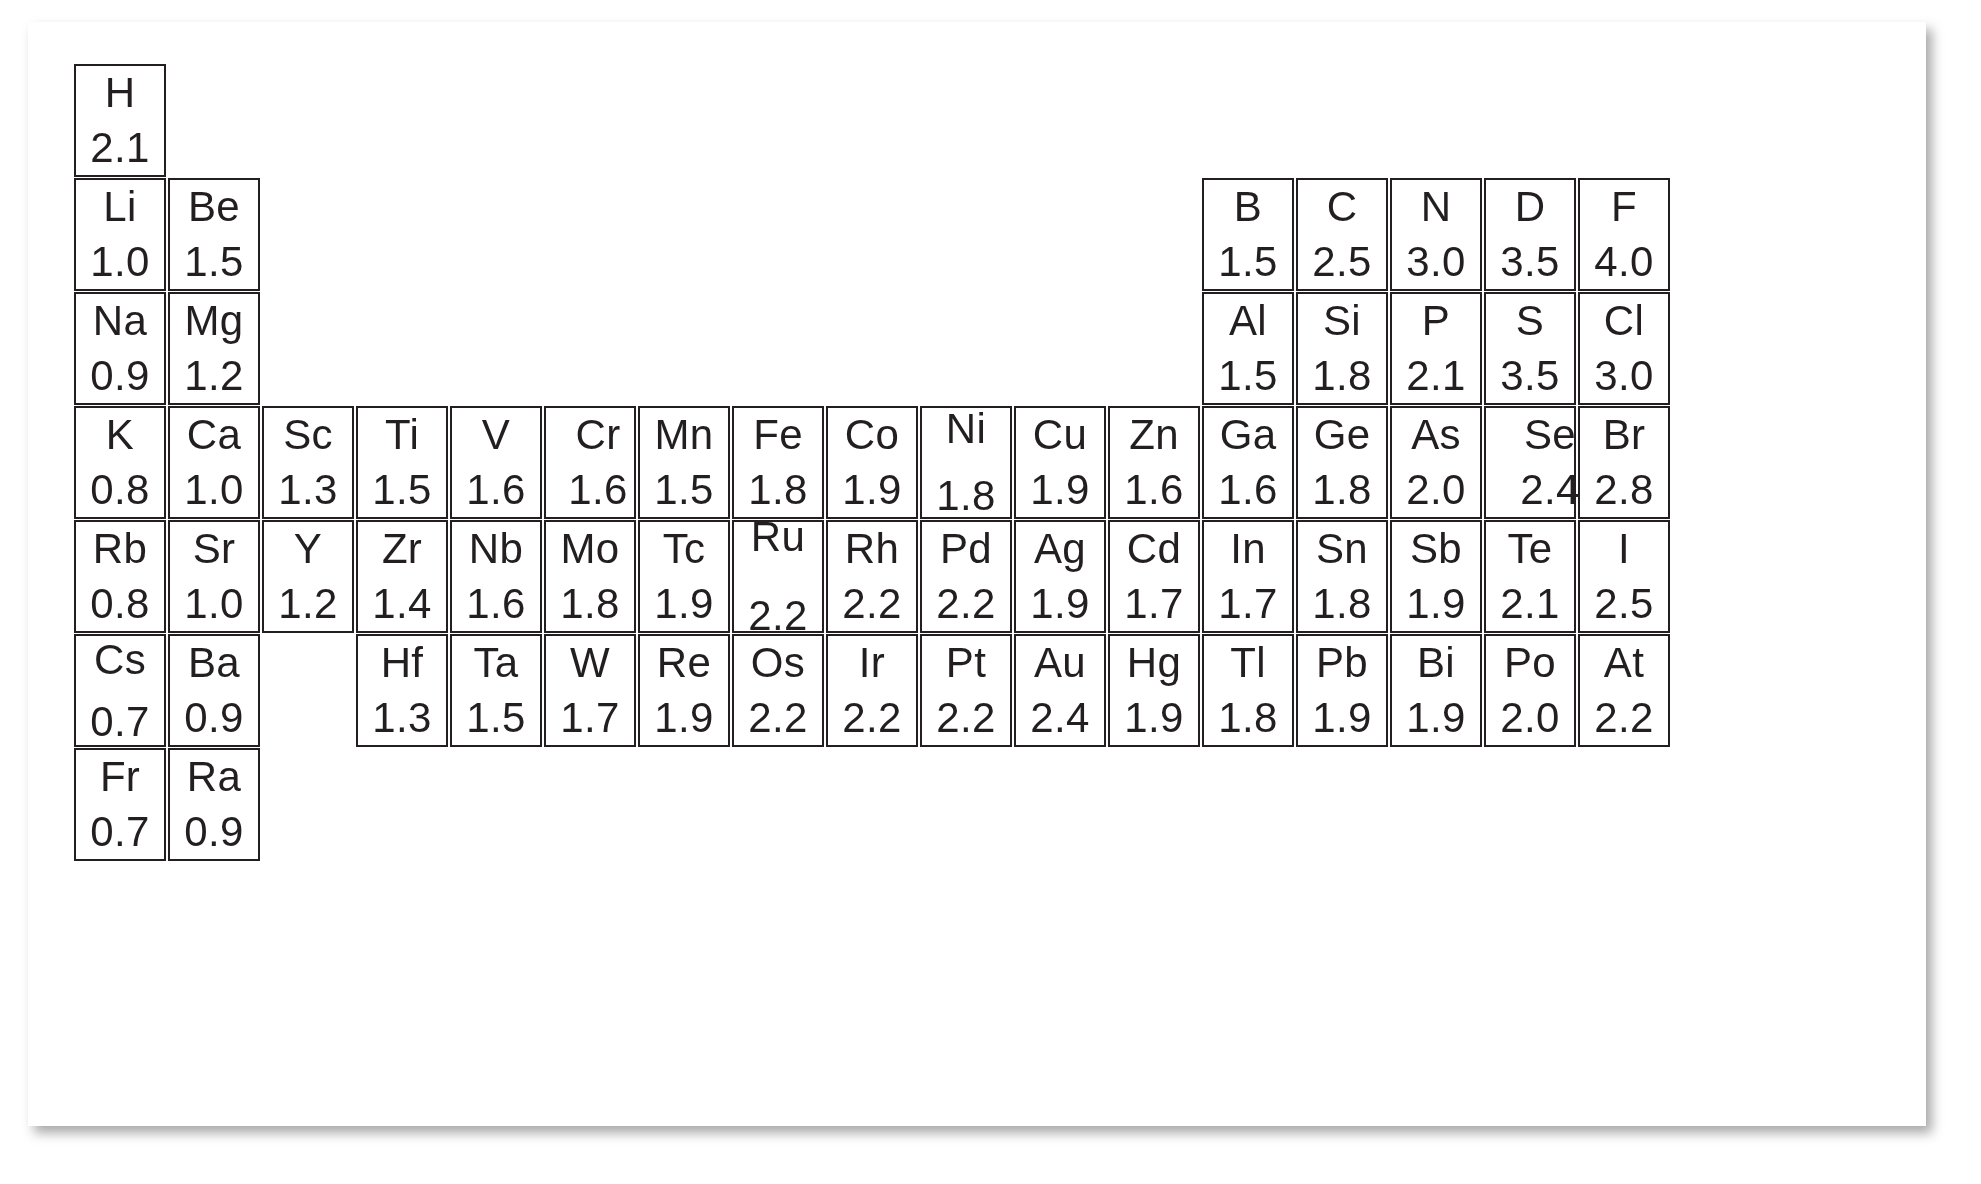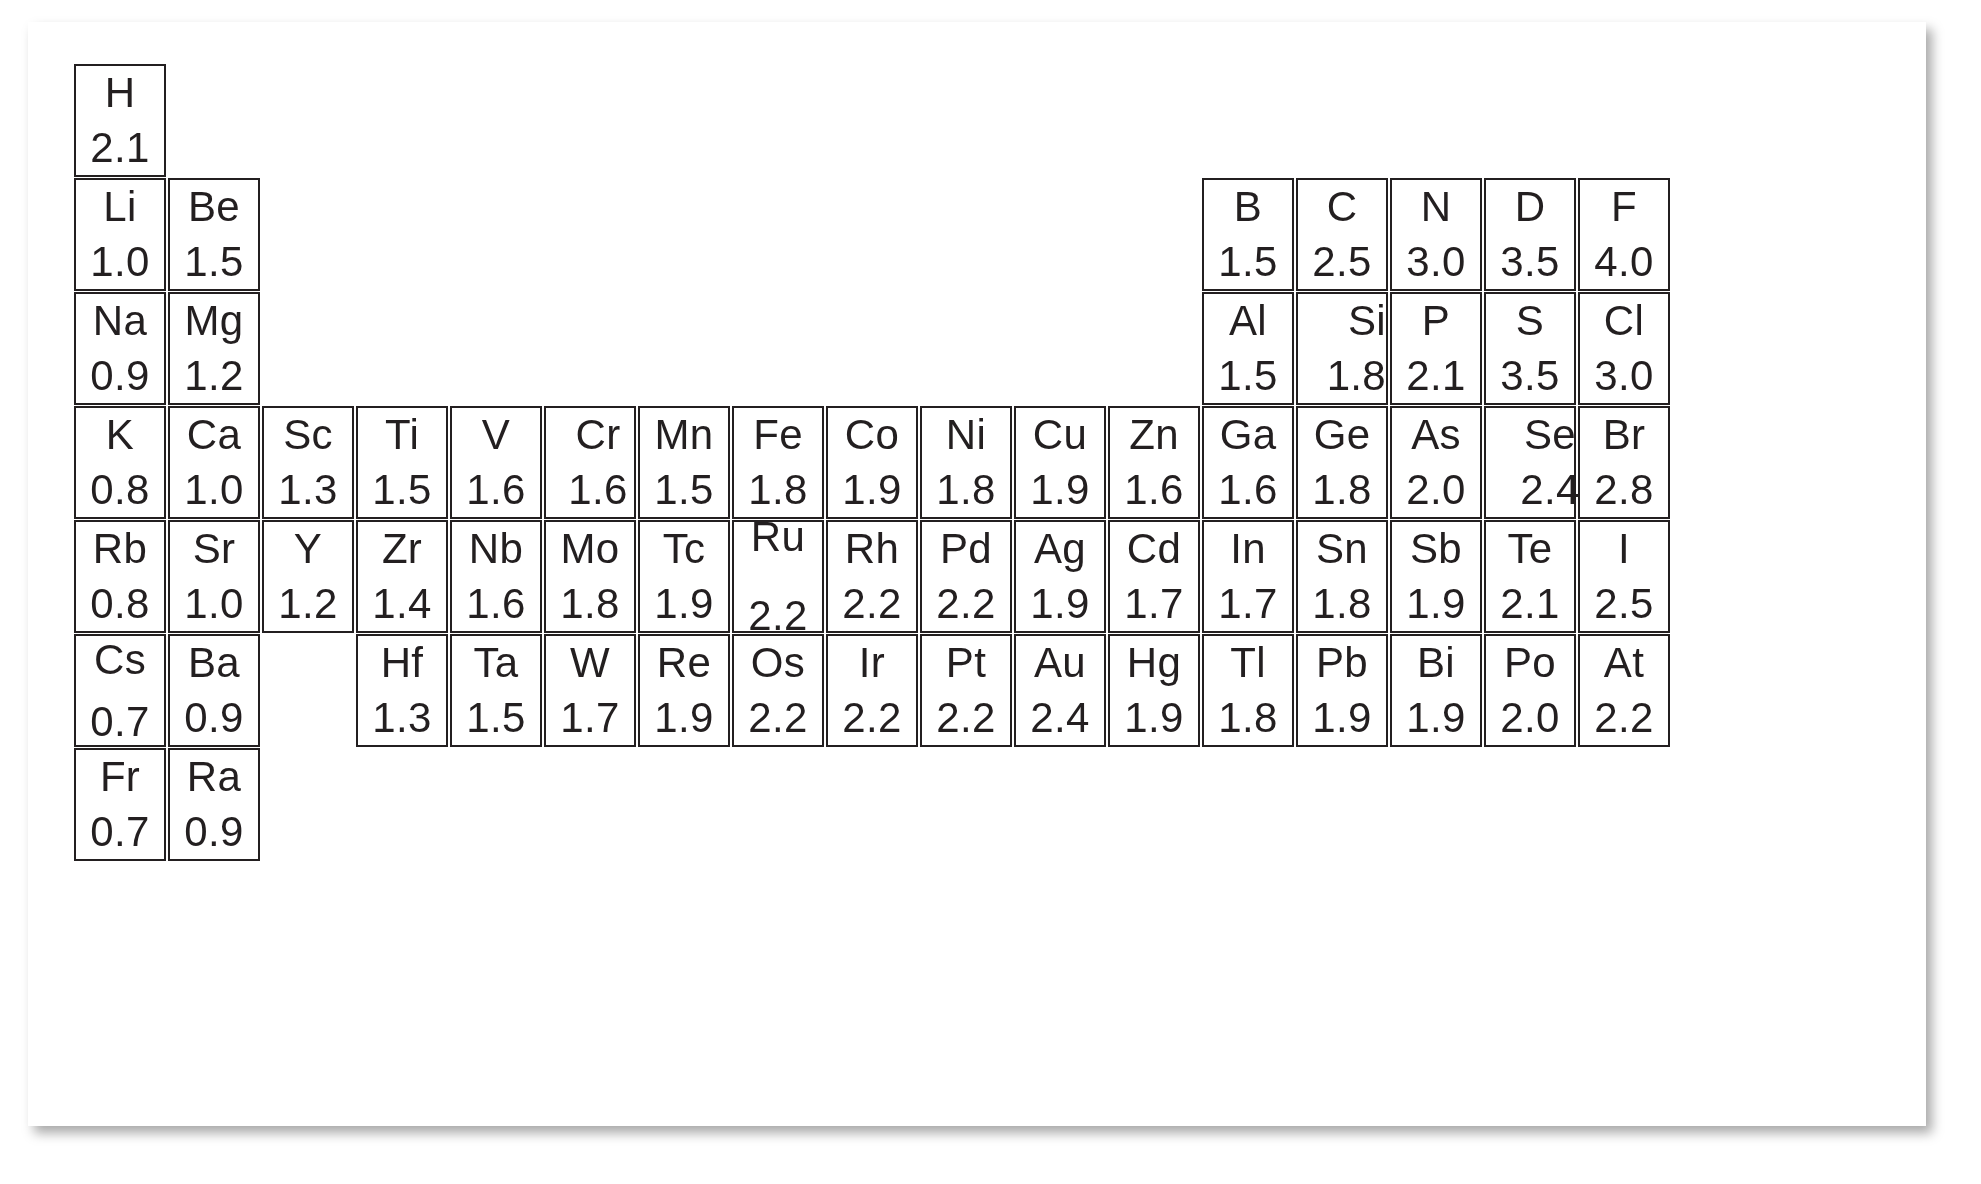--- a/index.html
+++ b/index.html
@@ -157,21 +157,21 @@
         <div class="element-cell empty-slot" style="grid-area: 3 / 7;"></div>
         <div class="element-cell empty-slot" style="grid-area: 3 / 8;"></div>
         <div class="element-cell empty-slot" style="grid-area: 3 / 9;"></div>
         <div class="element-cell empty-slot" style="grid-area: 3 / 10;"></div>
         <div class="element-cell empty-slot" style="grid-area: 3 / 11;"></div>
         <div class="element-cell empty-slot" style="grid-area: 3 / 12;"></div>
         <div class="element-cell" style="grid-area: 3 / 13;">
           <div class="el-symbol">Al</div>
           <div class="el-value">1.5</div>
         </div>
-        <div class="element-cell" style="grid-area: 3 / 14; align-items: flex-end;">
+        <div class="element-cell" style="grid-area: 3 / 14;">
           <div class="el-symbol">Si</div>
           <div class="el-value">1.8</div>
         </div>
         <div class="element-cell" style="grid-area: 3 / 15;">
           <div class="el-symbol">P</div>
           <div class="el-value">2.1</div>
         </div>
         <div class="element-cell" style="grid-area: 3 / 16;">
           <div class="el-symbol">S</div>
           <div class="el-value">3.5</div>
@@ -210,21 +210,21 @@
           <div class="el-value">1.5</div>
         </div>
         <div class="element-cell" style="grid-area: 4 / 8;">
           <div class="el-symbol">Fe</div>
           <div class="el-value">1.8</div>
         </div>
         <div class="element-cell" style="grid-area: 4 / 9;">
           <div class="el-symbol">Co</div>
           <div class="el-value">1.9</div>
         </div>
-        <div class="element-cell" style="grid-area: 4 / 10;">
+        <div class="element-cell" style="grid-area: 4 / 10; justify-content: space-between;">
           <div class="el-symbol">Ni</div>
           <div class="el-value">1.8</div>
         </div>
         <div class="element-cell" style="grid-area: 4 / 11;">
           <div class="el-symbol">Cu</div>
           <div class="el-value">1.9</div>
         </div>
         <div class="element-cell" style="grid-area: 4 / 12;">
           <div class="el-symbol">Zn</div>
           <div class="el-value">1.6</div>

